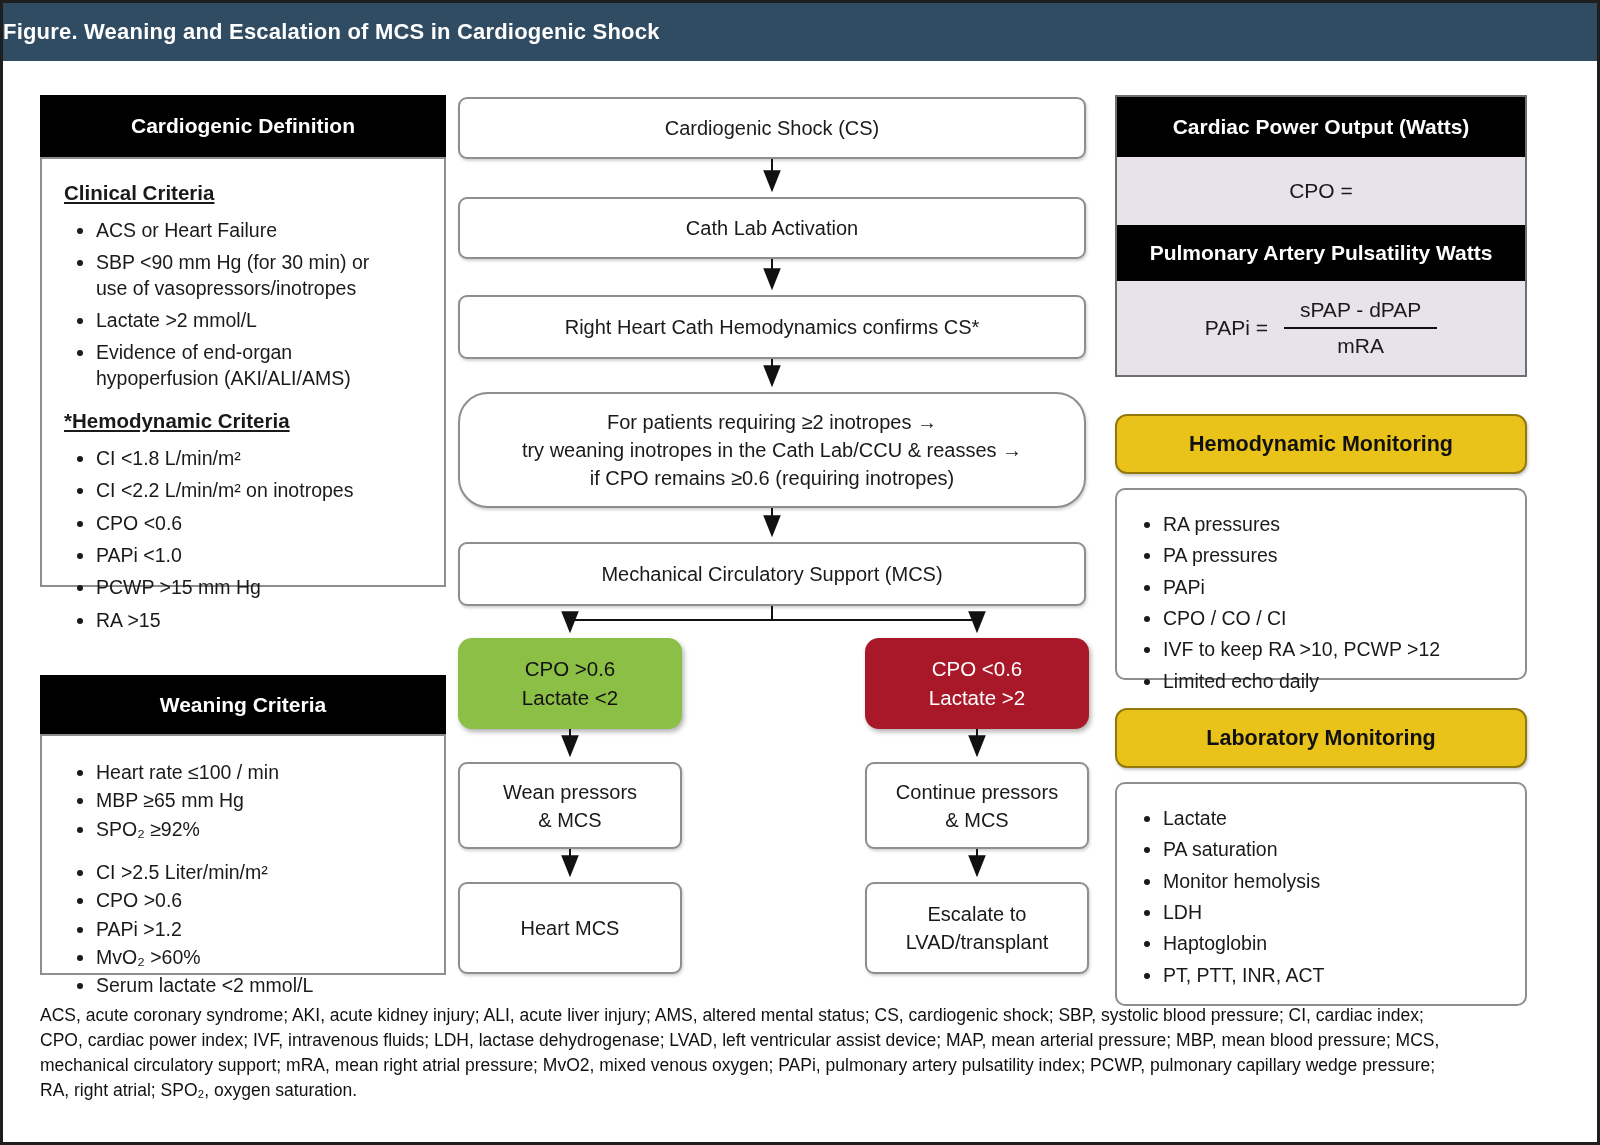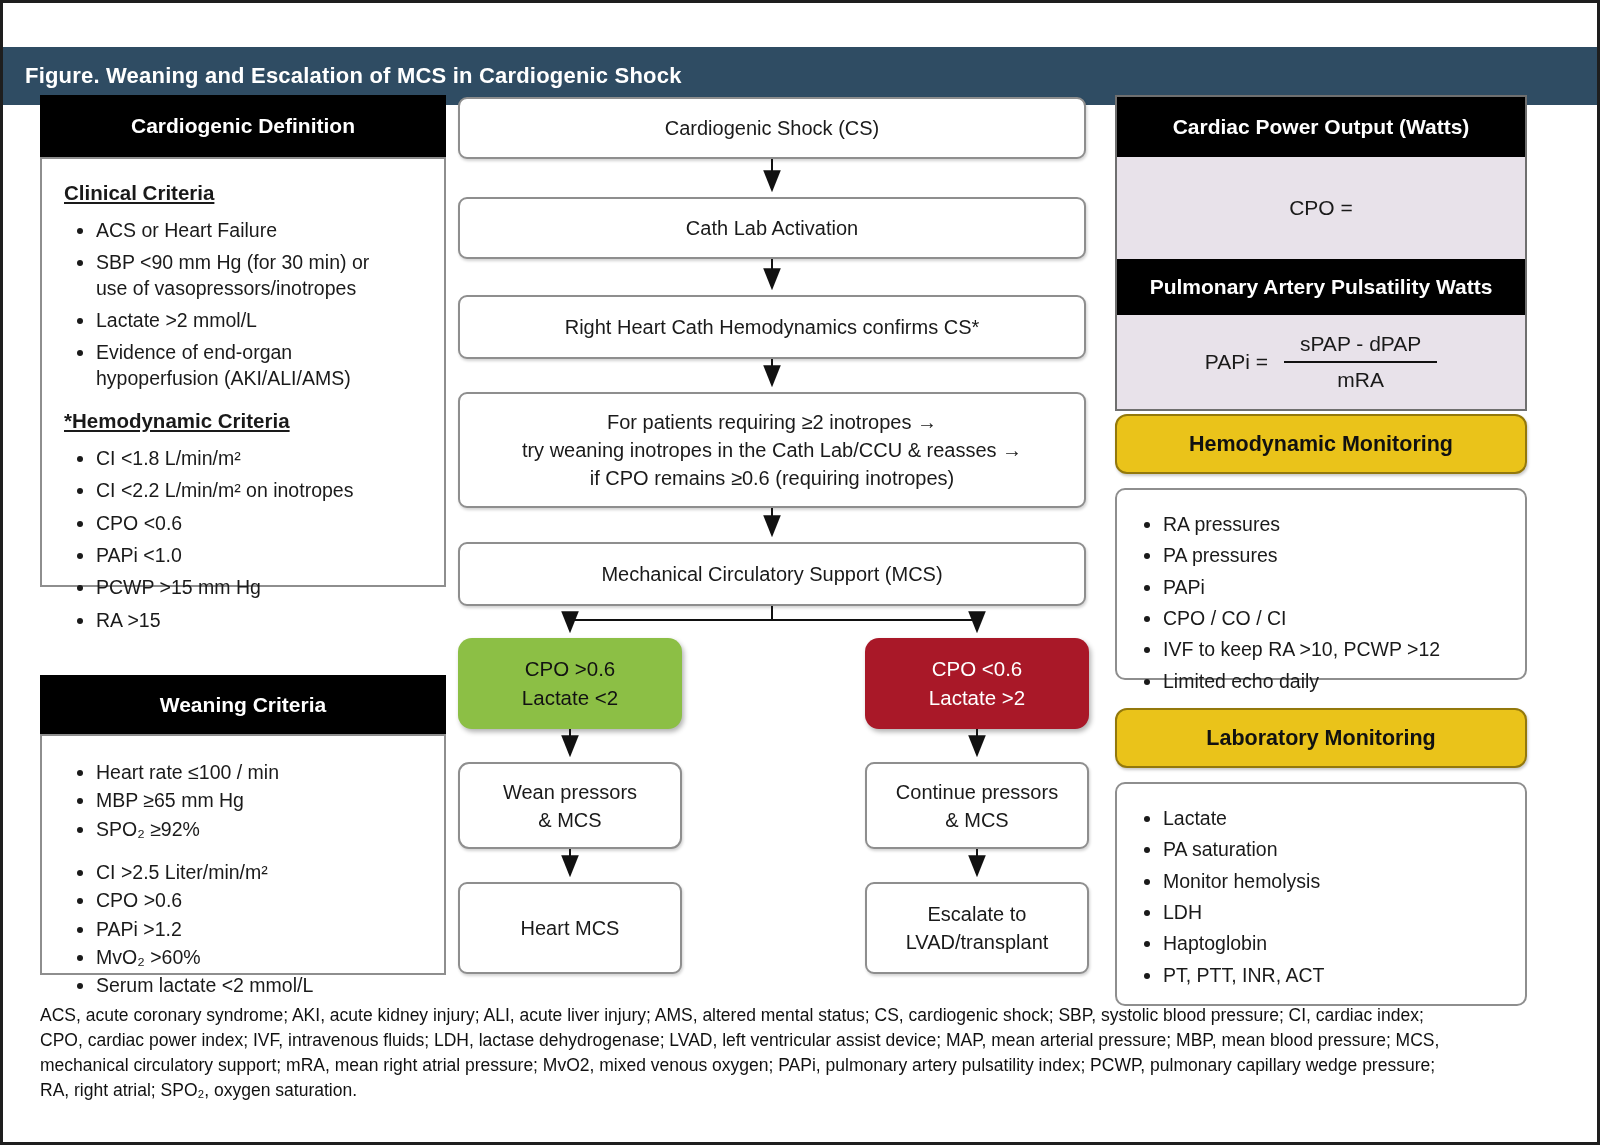--- a/index.html
+++ b/index.html
@@ -4,21 +4,21 @@
 <style>
   html,body { margin:0; padding:0; background:#fff; }
   .figure {
     position:relative; width:1600px; height:1145px;
     background:#ffffff; border:3px solid #1e1e1e; box-sizing:border-box;
     font-family:"Liberation Sans", sans-serif; color:#1a1a1a; overflow:hidden;
   }
   
   .titlebar {
     position:absolute; left:0; top:0; width:1594px; height:58px;
-    background:#2F4C63; display:flex; align-items:center; padding-left:22px; box-sizing:border-box;margin-top:44px;
+    background:#2F4C63; display:flex; align-items:center; box-sizing:border-box;
   }
   .titlebar .t { color:#ffffff; font-size:22px; font-weight:bold; letter-spacing:.2px; }
 
   
   .panel-header {
     position:absolute; background:#000; color:#fff; font-weight:bold; font-size:21px;
     display:flex; align-items:center; justify-content:center; text-align:center; box-sizing:border-box;
   }
   .panel-body {
     position:absolute; background:#fff; border:2px solid #8e8e8e; box-sizing:border-box;
@@ -113,31 +113,31 @@
       <li style="margin-bottom:3px;">CPO &gt;0.6</li>
       <li style="margin-bottom:3px;">PAPi &gt;1.2</li>
       <li style="margin-bottom:3px;">MvO₂ &gt;60%</li>
       <li style="margin-bottom:3px;">Serum lactate &lt;2 mmol/L</li>
     </ul>
   </div>
 
   <div class="flow-box" style="left:455px; top:94px;  width:628px; height:62px;">Cardiogenic Shock (CS)</div>
   <div class="flow-box" style="left:455px; top:194px; width:628px; height:62px;">Cath Lab Activation</div>
   <div class="flow-box" style="left:455px; top:292px; width:628px; height:64px;">Right Heart Cath Hemodynamics confirms CS*</div>
-  <div class="flow-box" style="left:455px; top:389px; width:628px; height:116px;">For patients requiring ≥2 inotropes →
+  <div class="flow-box" style="left:455px; top:389px; width:628px; height:116px;border-radius:30px;">For patients requiring ≥2 inotropes →
 try weaning inotropes in the Cath Lab/CCU &amp; reasses →
 if CPO remains ≥0.6 (requiring inotropes)</div>
   <div class="flow-box" style="left:455px; top:539px; width:628px; height:64px;">Mechanical Circulatory Support (MCS)</div>
 
   <div class="flow-box branch-box branch-good" style="left:455px; top:635px; width:224px; height:91px;">CPO &gt;0.6
 Lactate &lt;2</div>
   <div class="flow-box branch-box branch-bad" style="left:862px; top:635px; width:224px; height:91px;">CPO &lt;0.6
 Lactate &gt;2</div>
 
-  <div class="flow-box" style="left:455px; top:759px; width:224px; height:87px;border-radius:11px;">Wean pressors
+  <div class="flow-box" style="left:455px; top:759px; width:224px; height:87px;">Wean pressors
 &amp; MCS</div>
   <div class="flow-box" style="left:862px; top:759px; width:224px; height:87px;">Continue pressors
 &amp; MCS</div>
 
   <div class="flow-box" style="left:455px; top:879px; width:224px; height:92px;">Heart MCS</div>
   <div class="flow-box" style="left:862px; top:879px; width:224px; height:92px;">Escalate to
 LVAD/transplant</div>
 
   <svg class="arrows" width="1594" height="1139">
     <defs>
@@ -156,21 +156,21 @@
       <line x1="974" y1="617" x2="974" y2="627" marker-end="url(#arrow)"></line>
       <line x1="567" y1="726" x2="567" y2="751" marker-end="url(#arrow)"></line>
       <line x1="974" y1="726" x2="974" y2="751" marker-end="url(#arrow)"></line>
       <line x1="567" y1="846" x2="567" y2="871" marker-end="url(#arrow)"></line>
       <line x1="974" y1="846" x2="974" y2="871" marker-end="url(#arrow)"></line>
     </g>
   </svg>
 
   <div class="formula-block">
     <div class="f-header" style="height:60px;">Cardiac Power Output (Watts)</div>
-    <div class="f-body" style="height:102px;">
+    <div class="f-body" style="height:68px;">
       <span>CPO =</span>
     </div>
     <div class="f-header" style="height:56px;">Pulmonary Artery Pulsatility Watts</div>
     <div class="f-body" style="height:94px;">
       <span>PAPi =</span>
       <span class="fraction">
         <span class="num">sPAP - dPAP</span>
         <span class="den">mRA</span>
       </span>
     </div>

